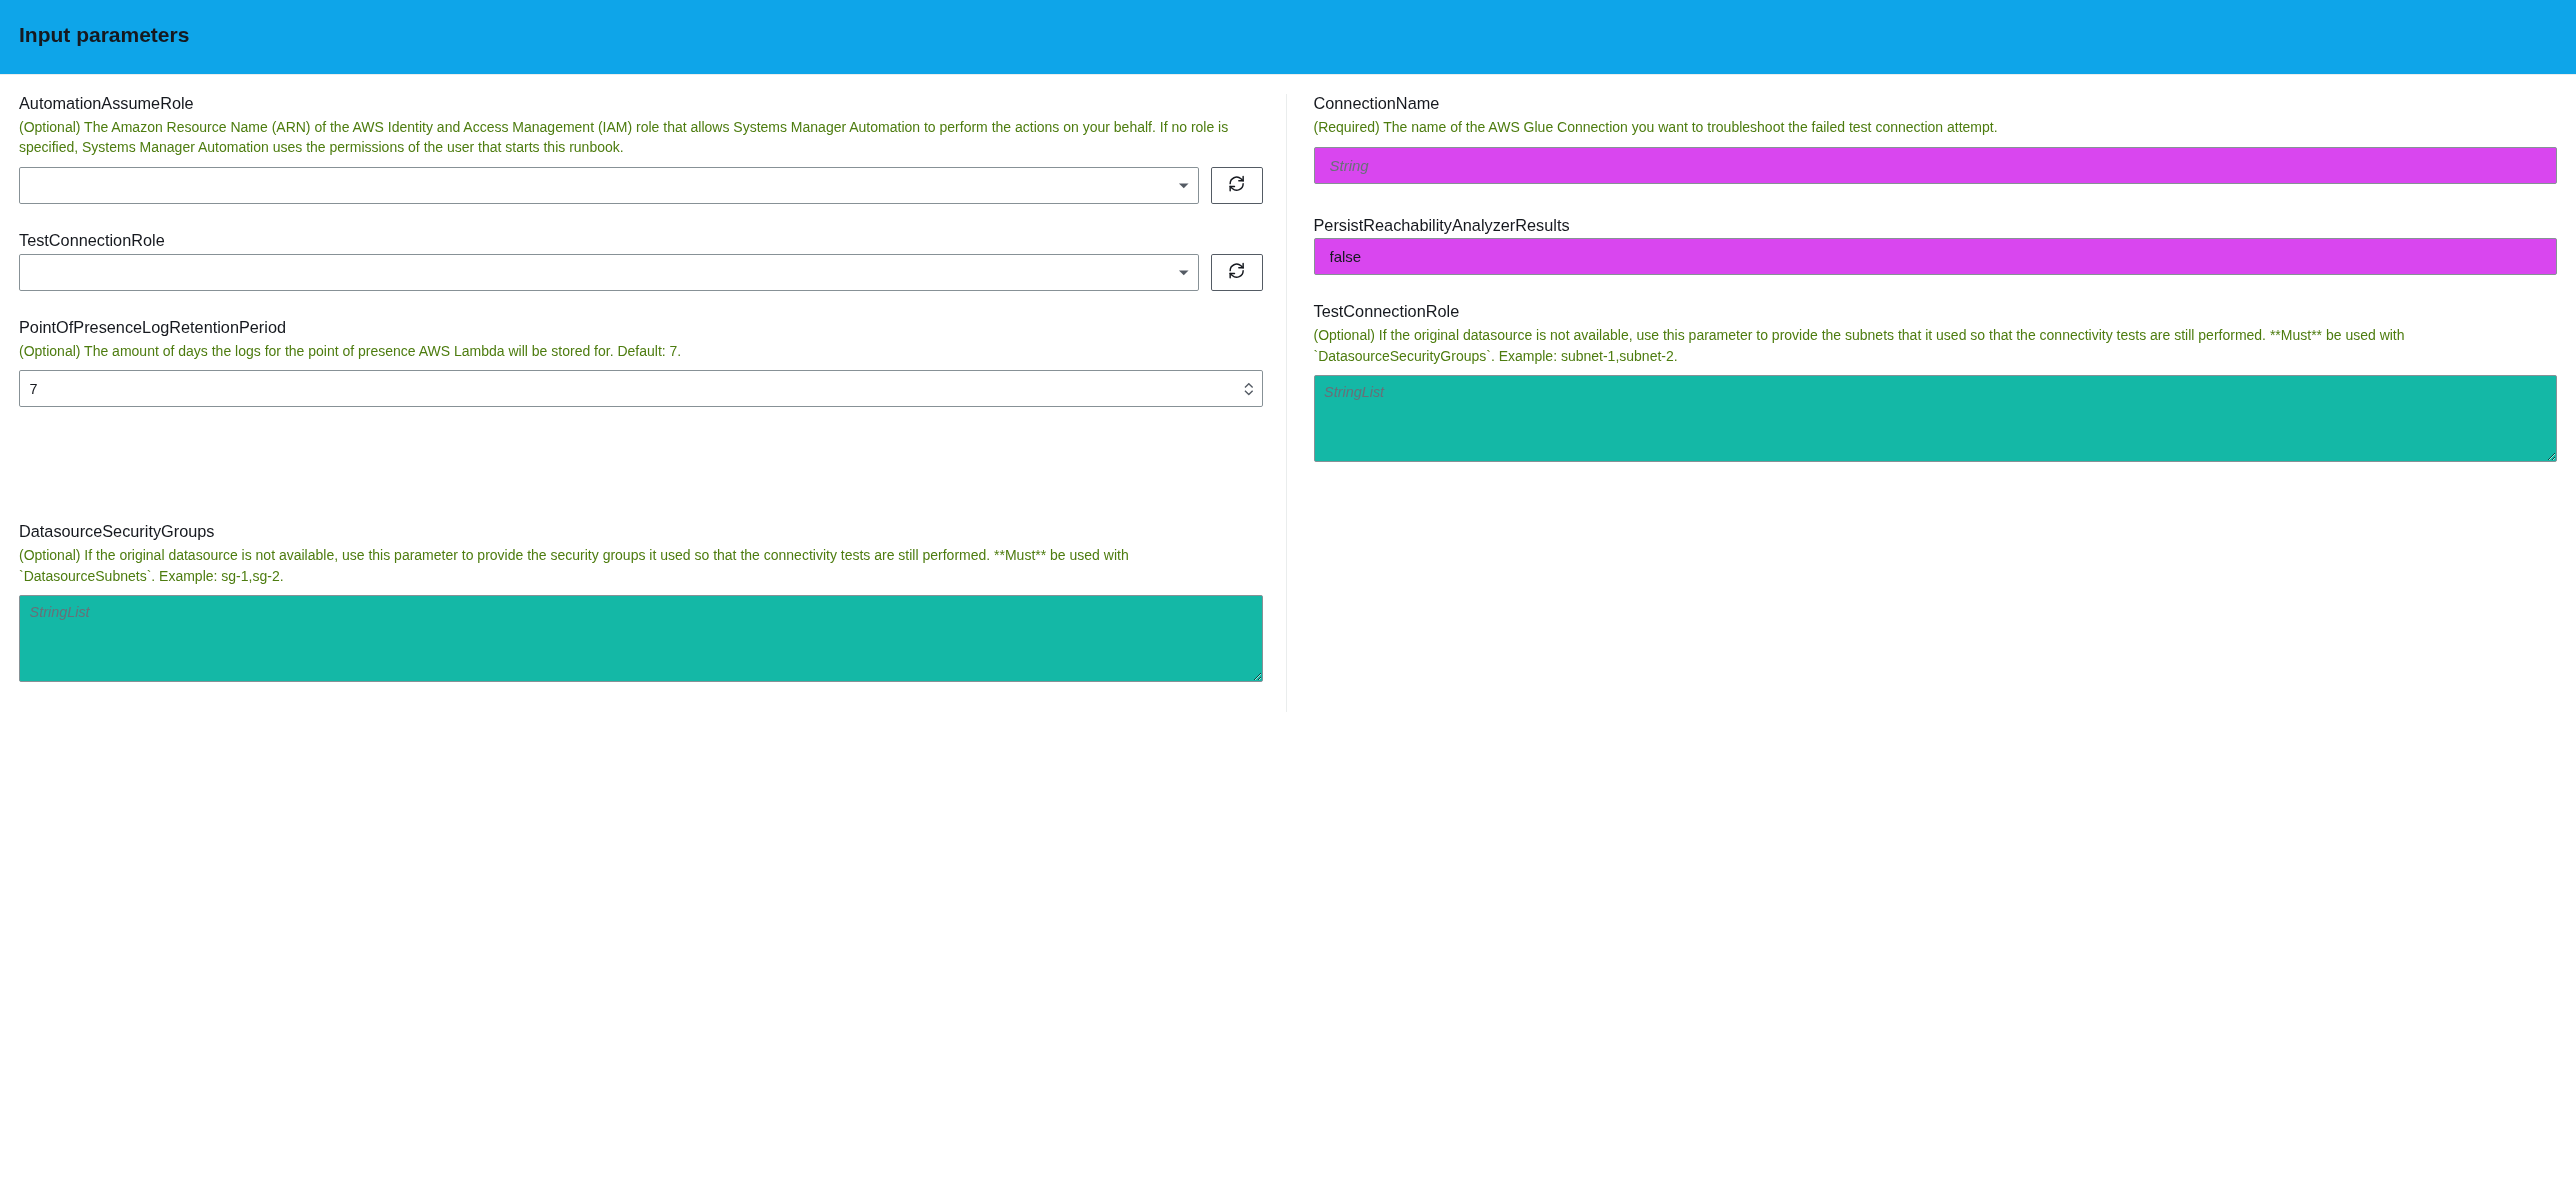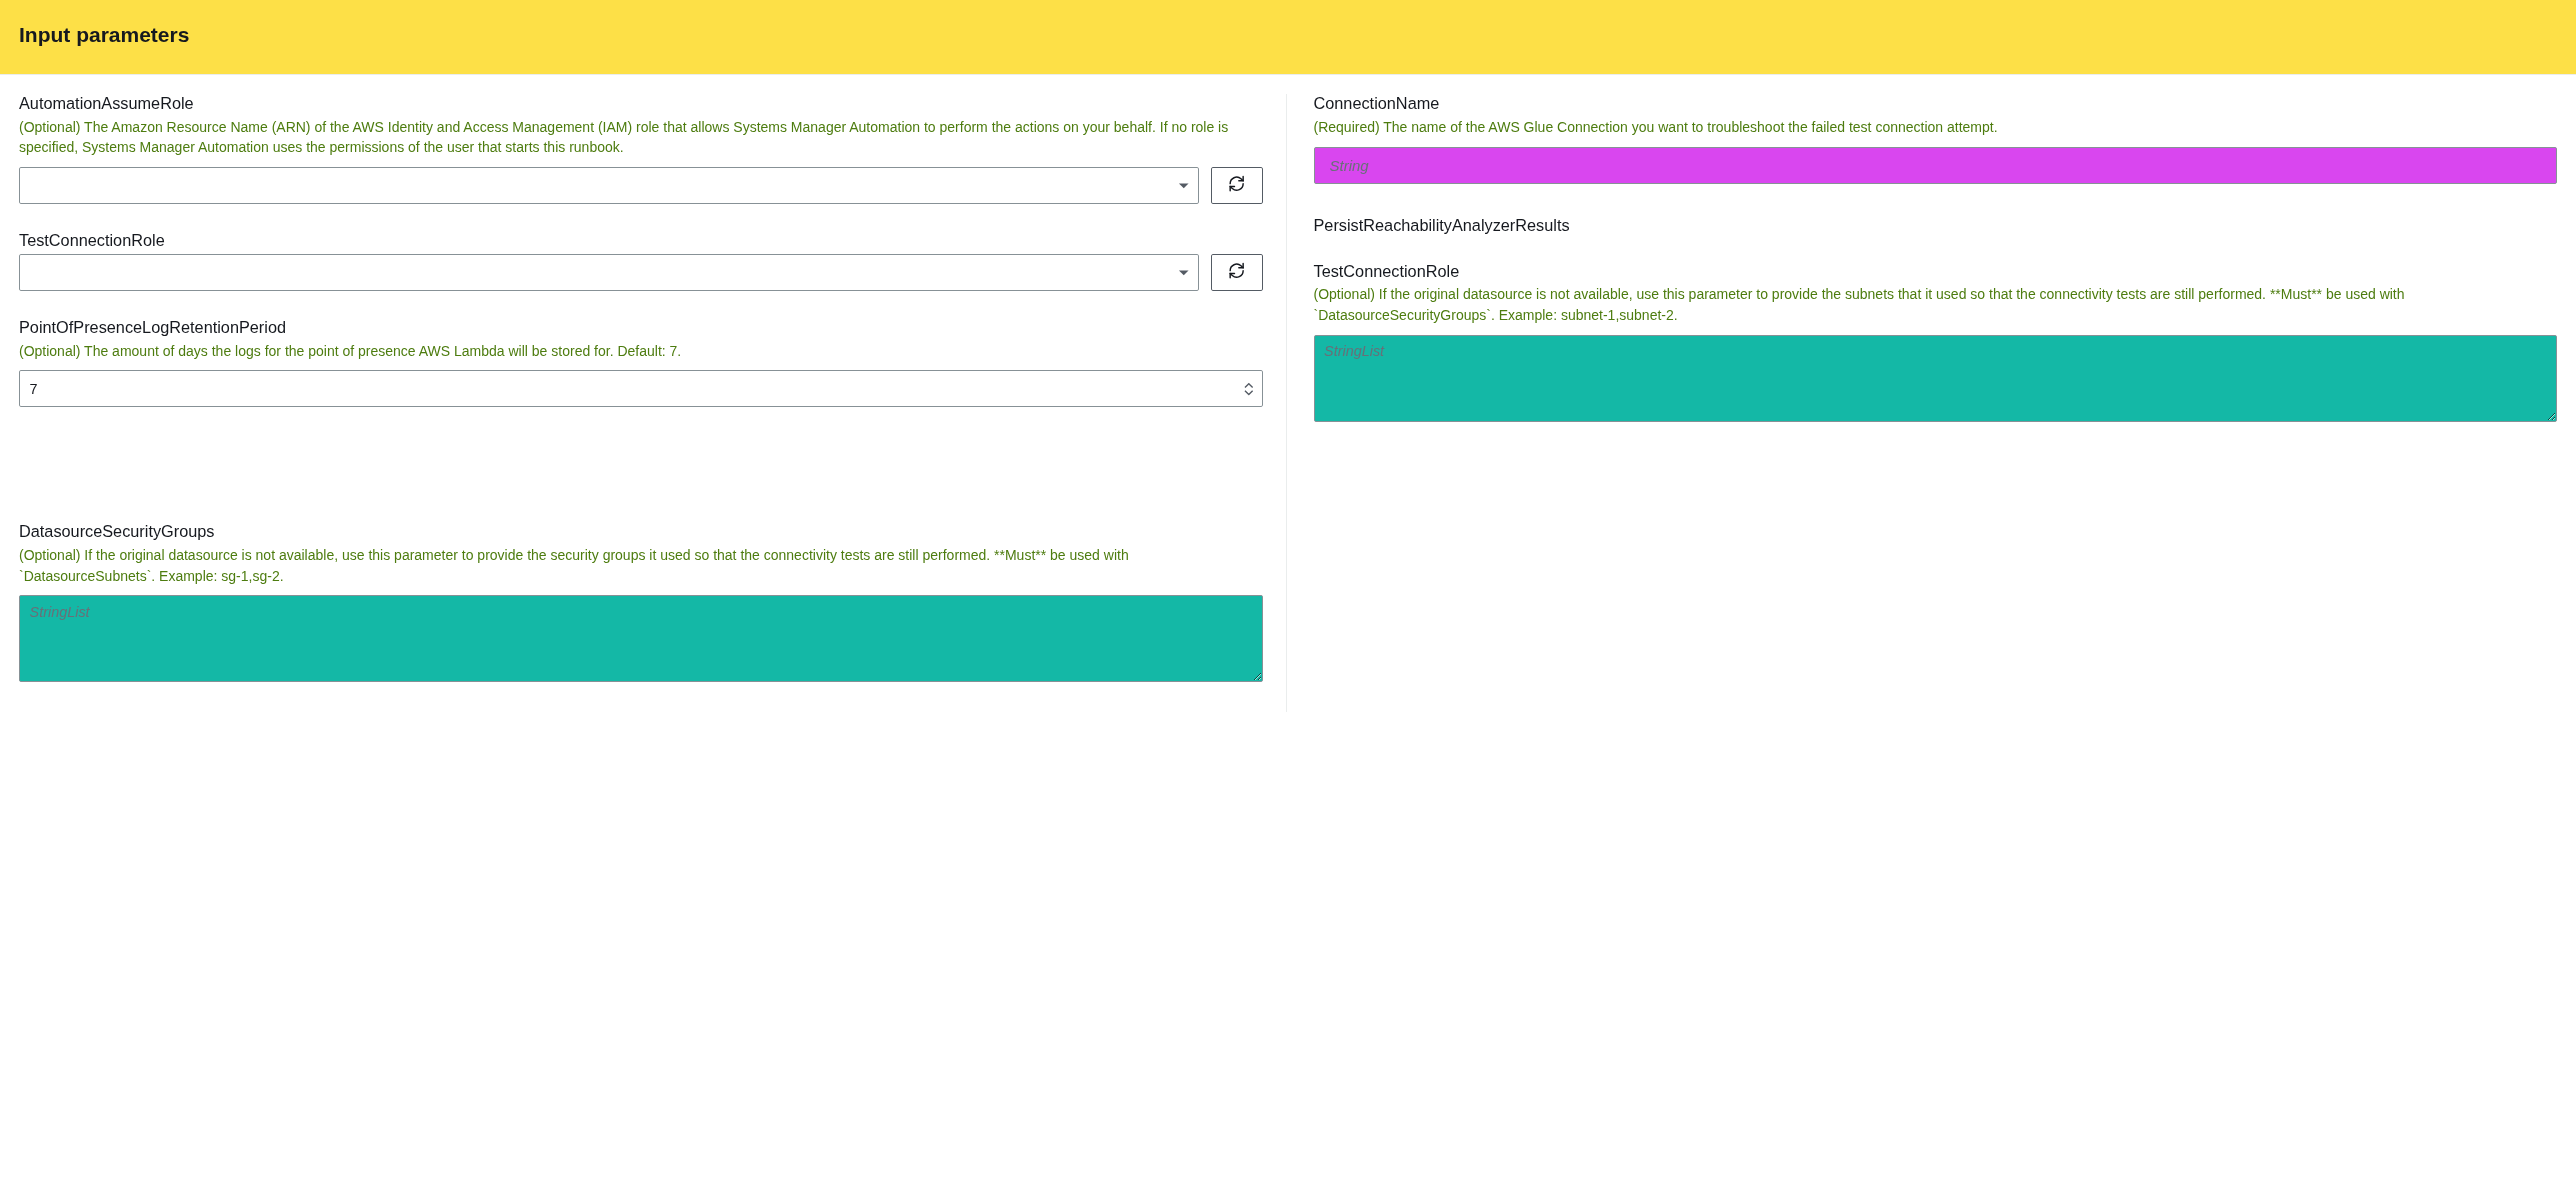--- a/index.html
+++ b/index.html
@@ -7,21 +7,21 @@
     margin: 0;
     padding: 0;
   }
   body {
     font-family: "Amazon Ember", "Helvetica Neue", Arial, sans-serif;
     color: #16191f;
     background: #ffffff;
     font-size: 13.5px;
   }
   .header {
-    background: #fde047;
+    background: #0ea5e9;
     border-bottom: 1px solid #eaeded;
     padding: 23px 19px 27px 19px;
   }
   .header h2 {
     font-size: 21px;
     font-weight: 700;
     color: #16191f;
   }
   .content {
     display: flex;
@@ -243,20 +243,21 @@
   <div class="column right">
 
     <div class="param">
       <span class="param-label">ConnectionName</span>
       <div class="param-desc">(Required) The name of the AWS Glue Connection you want to troubleshoot the failed test connection attempt.</div>
       <input class="text-input" type="text" placeholder="String" style="">
     </div>
 
     <div class="param" style="margin-top:32px;">
       <span class="param-label">PersistReachabilityAnalyzerResults</span>
+      <input class="text-input" type="text" value="false" style="">
     </div>
 
     <div class="param">
       <span class="param-label">TestConnectionRole</span>
       <div class="param-desc">(Optional) If the original datasource is not available, use this parameter to provide the subnets that it used so that the connectivity tests are still performed. **Must** be used with `DatasourceSecurityGroups`. Example: subnet-1,subnet-2.</div>
       <textarea class="ta" placeholder="StringList" style=""></textarea>
     </div>
 
   </div>
 

